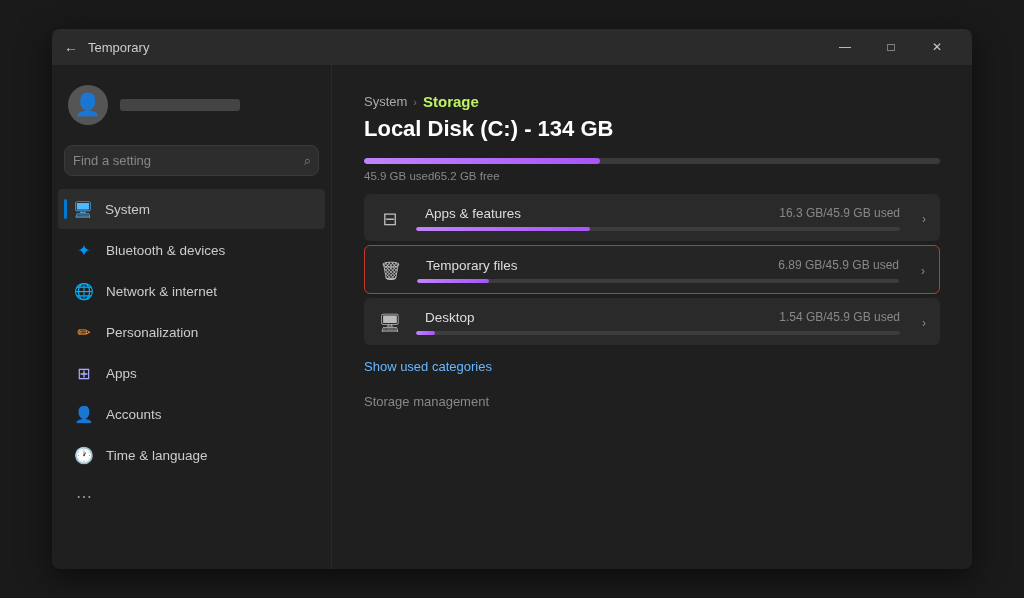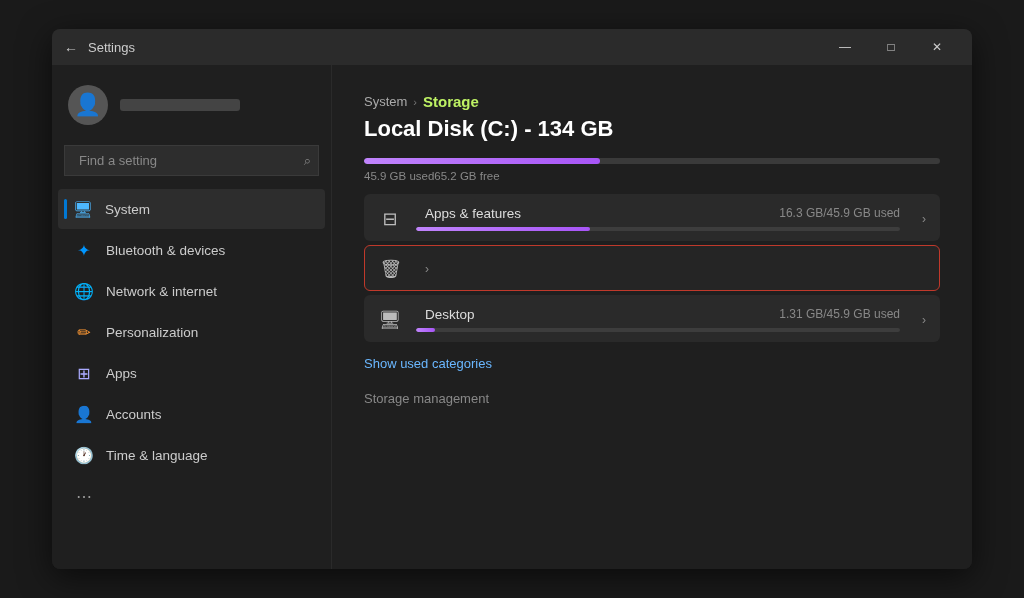--- a/index.html
+++ b/index.html
@@ -102,23 +102,23 @@
       border-radius: 3px;
     }
     .search-box {
       margin: 4px 12px 12px 12px;
       position: relative;
     }
     .search-input {
       width: 100%;
       background: #2d2d2d;
       border: 1px solid #3a3a3a;
-      border-radius: 0;
+      border-radius: 8px;
       color: #aaa;
-      padding: 7px 32px 7px 14px;
+      padding: 7px 32px 7px 8px;
       font-size: 13px;
       outline: none;
     }
     .search-input::placeholder { color: #888; }
     .search-icon-wrap {
       position: absolute;
       right: 8px;
       top: 50%;
       transform: translateY(-50%);
       color: #888;
@@ -296,21 +296,21 @@
     .main::-webkit-scrollbar-track { background: transparent; }
     .main::-webkit-scrollbar-thumb { background: #444; border-radius: 3px; }
   </style>
 </head>
 <body>
 
 <div class="window">
 
   <div class="titlebar">
     <button class="titlebar-back">←</button>
-    <span class="titlebar-title">Settings</span>
+    <span class="titlebar-title">Temporary</span>
     <div class="titlebar-controls">
       <button class="titlebar-btn">—</button>
       <button class="titlebar-btn">□</button>
       <button class="titlebar-btn close">✕</button>
     </div>
   </div>
 
   <div class="content">
 
     <div class="sidebar">
@@ -398,29 +398,38 @@
             </div>
             <div class="category-bar-track">
               <div class="category-bar-fill" style="width: 36%"></div>
             </div>
           </div>
           <span class="category-chevron">›</span>
         </div>
 
         <div class="category-item highlighted">
           <span class="category-icon">🗑</span>
+          <div class="category-body">
+            <div class="category-header">
+              <span class="category-name">Temporary files</span>
+              <span class="category-size">6.89 GB/45.9 GB used</span>
+            </div>
+            <div class="category-bar-track">
+              <div class="category-bar-fill" style="width: 15%"></div>
+            </div>
+          </div>
           <span class="category-chevron">›</span>
         </div>
 
         <div class="category-item">
           <span class="category-icon">🖥</span>
           <div class="category-body">
             <div class="category-header">
               <span class="category-name">Desktop</span>
-              <span class="category-size">1.31 GB/45.9 GB used</span>
+              <span class="category-size">1.54 GB/45.9 GB used</span>
             </div>
             <div class="category-bar-track">
               <div class="category-bar-fill" style="width: 4%"></div>
             </div>
           </div>
           <span class="category-chevron">›</span>
         </div>
 
       </div>
 

